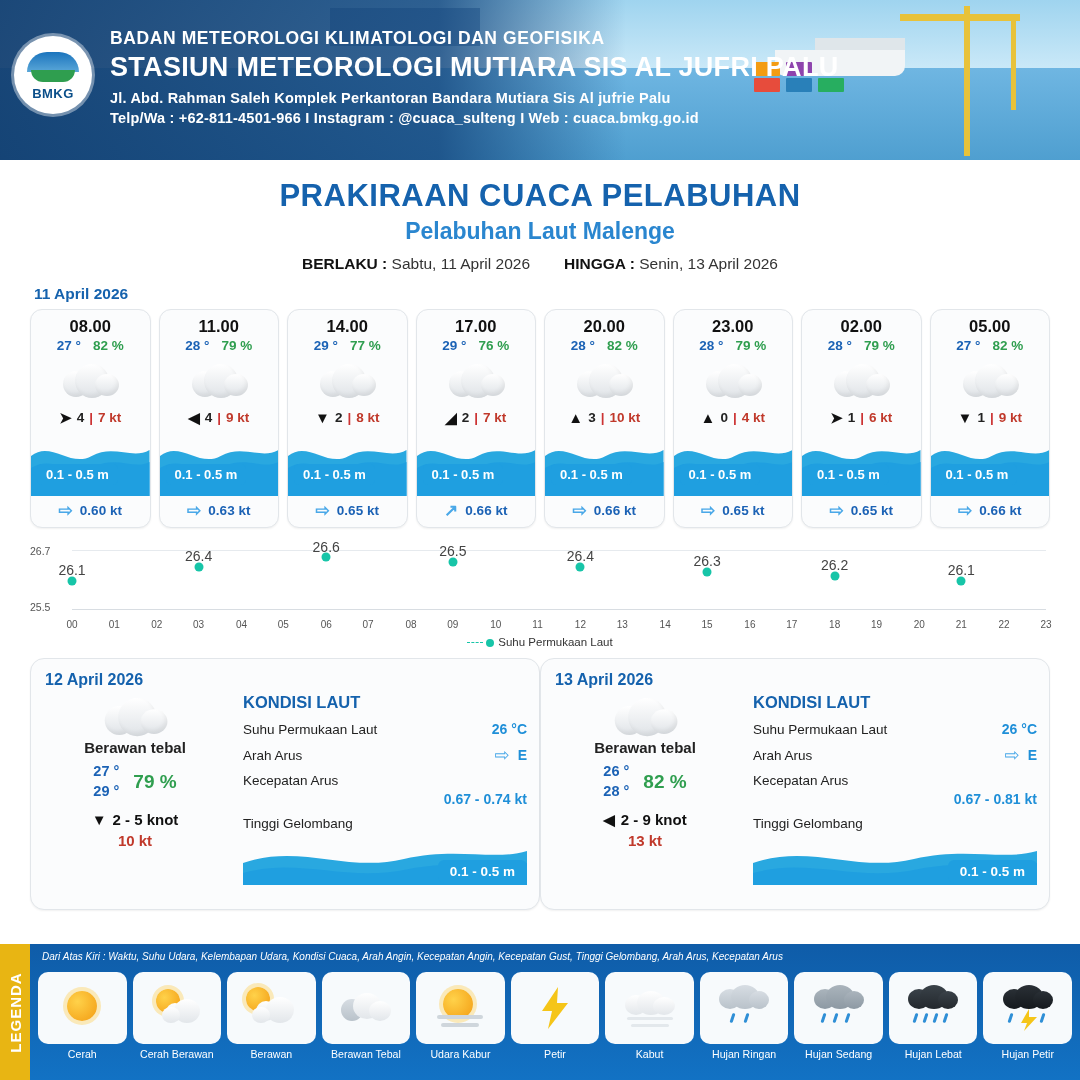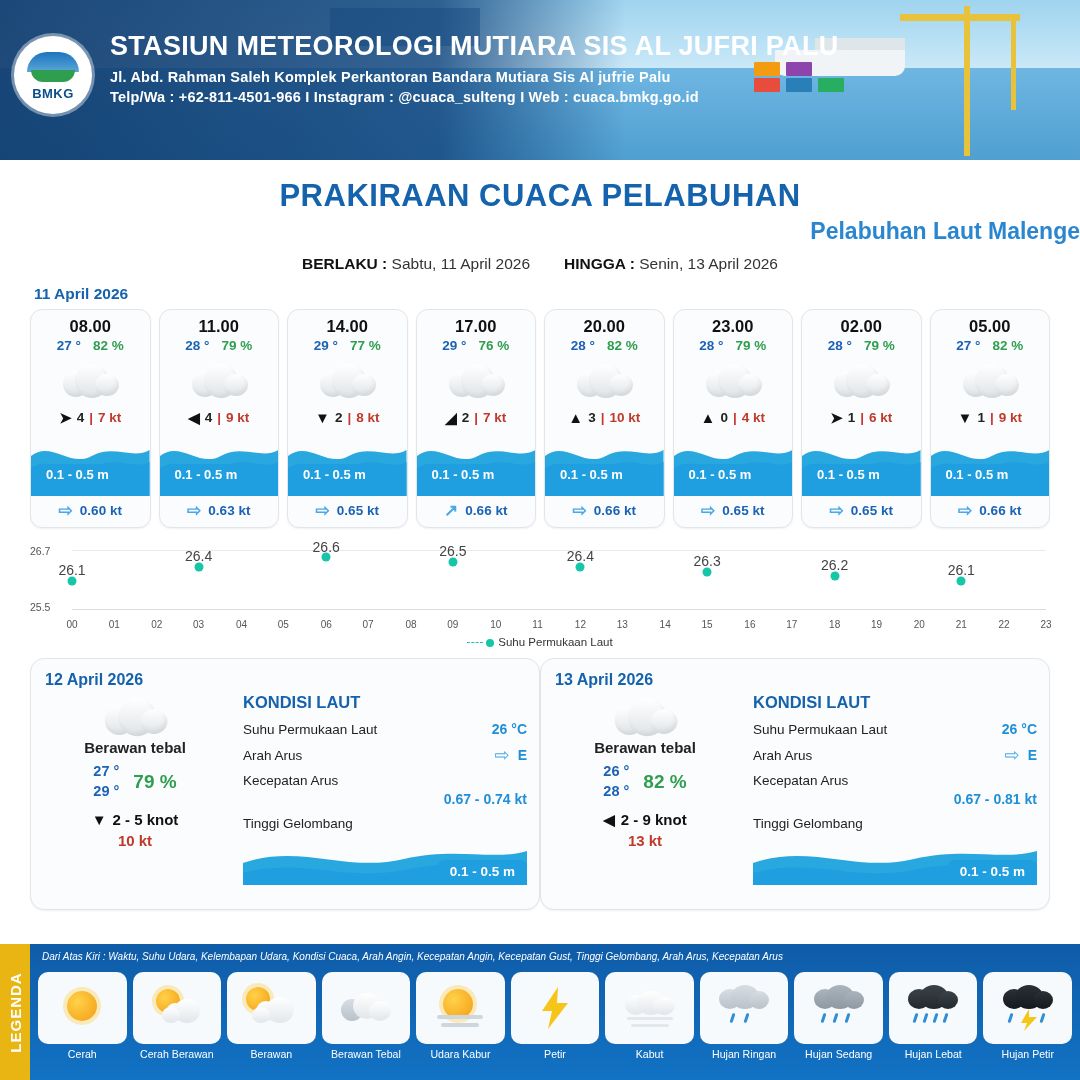--- a/index.html
+++ b/index.html
@@ -43,21 +43,21 @@
   .logo-text { font-size:13px; font-weight:bold; color:#0b4f8a; letter-spacing:.5px; margin-top:2px; }
 
   .header-text { position:absolute; left:110px; top:28px; color:#ffffff; }
   .h-line1 { font-size:17.5px; font-weight:bold; letter-spacing:.6px; }
   .h-line2 { font-size:27px; font-weight:bold; letter-spacing:.3px; margin-top:3px; }
   .h-line3 { font-size:14.5px; font-weight:bold; margin-top:7px; letter-spacing:.2px;}
   .h-line4 { font-size:14.5px; font-weight:bold; margin-top:4px; letter-spacing:.2px;}
 
   
   .title-main { text-align:center; margin-top:18px; font-size:31px; font-weight:bold; color:#1562ad; letter-spacing:.5px; }
-  .title-sub { text-align:right; margin-top:4px; font-size:23px; font-weight:bold; color:#2a86cf; }
+  .title-sub { text-align:center; margin-top:4px; font-size:23px; font-weight:bold; color:#2a86cf; }
   .validity { display:flex; justify-content:center; gap:34px; margin-top:10px; font-size:15.5px; }
   .validity b { color:#111; font-weight:bold; }
   .validity span { color:#333; }
 
   .date-label { margin:12px 0 6px 34px; font-size:15.5px; font-weight:bold; color:#1562ad; }
 
   
   .cards { display:flex; gap:8px; padding:0 30px; }
   .card {
     width:121px; background:#fbfcfd; border:1px solid #e2e6ea; border-radius:12px;
@@ -184,20 +184,21 @@
 
   <div class="logo">
     <div class="logo-mark">
       <div class="logo-arc"></div>
       <div class="logo-wave"></div>
     </div>
     <div class="logo-text">BMKG</div>
   </div>
 
   <div class="header-text">
+    <div class="h-line1">BADAN METEOROLOGI KLIMATOLOGI DAN GEOFISIKA</div>
     <div class="h-line2">STASIUN METEOROLOGI MUTIARA SIS AL JUFRI PALU</div>
     <div class="h-line3">Jl. Abd. Rahman Saleh Komplek Perkantoran Bandara Mutiara Sis Al jufrie Palu</div>
     <div class="h-line4">Telp/Wa : +62-811-4501-966  I  Instagram : @cuaca_sulteng  I  Web : cuaca.bmkg.go.id</div>
   </div>
 </div>
 
 <div class="title-main">PRAKIRAAN CUACA PELABUHAN</div>
 <div class="title-sub">Pelabuhan Laut Malenge</div>
 <div class="validity">
   <div><b>BERLAKU :</b>

